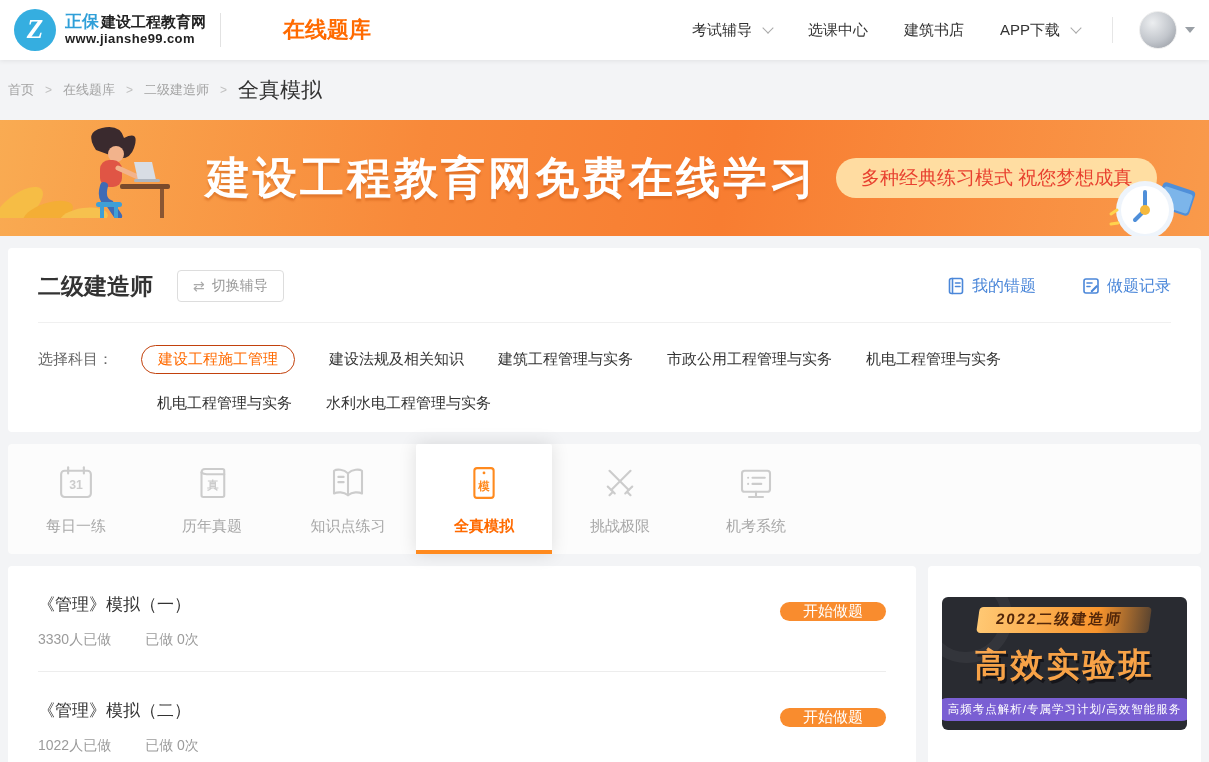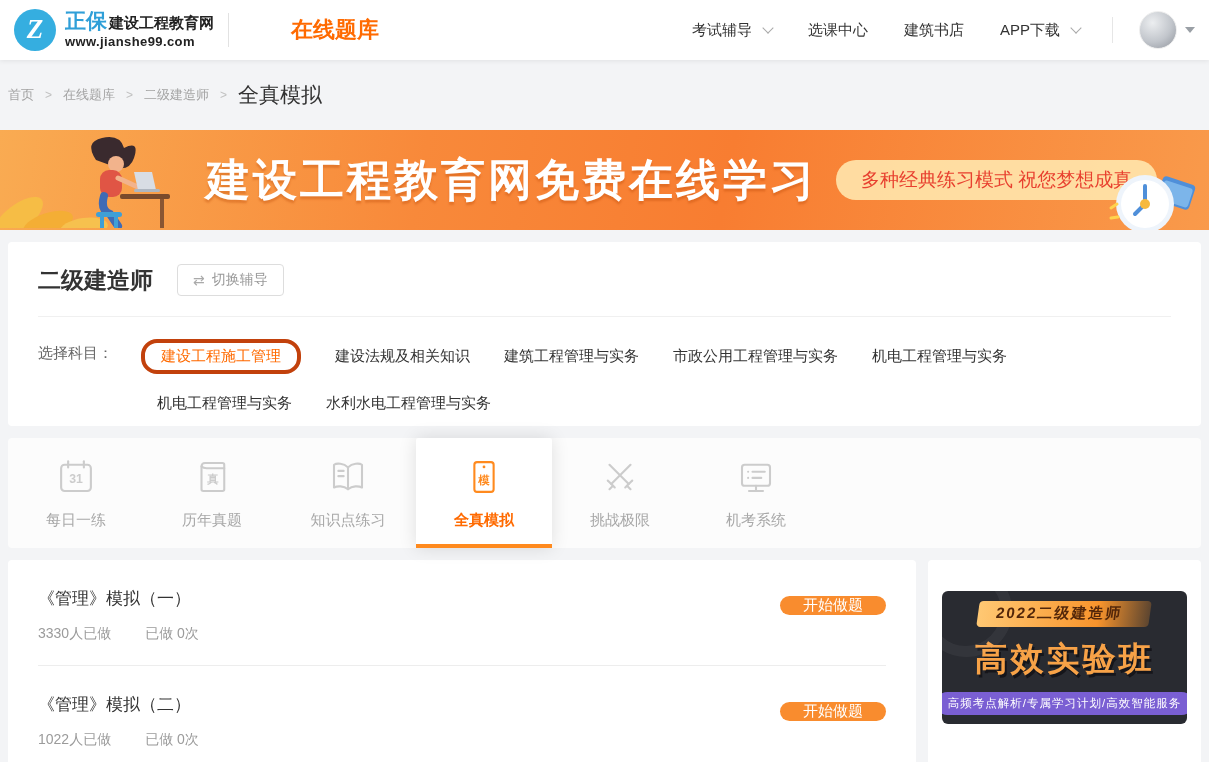--- a/index.html
+++ b/index.html
@@ -17,21 +17,21 @@
     box-shadow:0 1px 5px rgba(0,0,0,.08);
   }
   .logo-area{ display:flex; align-items:center; gap:9px; }
   .logo-mark{
     width:42px; height:42px; border-radius:50%;
     background:#35aee0; color:#fff; display:flex; align-items:center; justify-content:center;
     font-family:"Liberation Serif","DejaVu Serif",serif;
     font-style:italic; font-weight:bold; font-size:27px; padding-bottom:2px;
   }
   .brand-line{ line-height:1.15; white-space:nowrap; }
-  .brand-cn{ color:#2f9fd8; font-size:21px; font-weight:bold; }
+  .brand-cn{ color:#2f9fd8; font-size:17px; font-weight:bold; }
   .brand-rest{ color:#222; font-size:15px; font-weight:bold; margin-left:2px; }
   .brand-url{ color:#222; font-size:13px; font-weight:bold; letter-spacing:.4px; line-height:1.3; }
   .v-divider{ width:1px; height:34px; background:#e2e2e2; margin-left:14px; }
   .site-title{ color:#ff6a00; font-size:22px; font-weight:600; margin-left:62px; }
   .top-nav{ margin-left:auto; display:flex; align-items:center; font-size:15px; color:#333; }
   .nav-item{ display:flex; align-items:center; margin-left:36px; cursor:pointer; }
   .chev{
     width:8px; height:8px; border-right:1.5px solid #a9a9a9; border-bottom:1.5px solid #a9a9a9;
     transform:rotate(45deg); margin-left:12px; margin-top:-4px;
   }
@@ -39,27 +39,27 @@
   .avatar{
     width:38px; height:38px; border-radius:50%; margin-left:26px; cursor:pointer;
     background:radial-gradient(circle at 35% 30%, #eceef0, #c2c6cc 55%, #8e939b);
     border:1px solid #eee;
   }
   .caret{
     width:0; height:0; border-left:5px solid transparent; border-right:5px solid transparent;
     border-top:6px solid #9aa0a6; margin-left:8px;
   }
   
-  .breadcrumb{ display:flex; align-items:center; padding:0 16px 0 8px; height:70px; }
+  .breadcrumb{ display:flex; align-items:center; padding:0 16px 0 8px; height:60px; }
   .bc-item{ font-size:13px; color:#a3a3a3; cursor:pointer; }
   .bc-sep{ font-size:12px; color:#c0c0c0; margin:0 11px; }
   .bc-current{ font-size:21px; color:#333; font-weight:500; }
   
   .banner{
-    height:100px; position:relative; overflow:hidden;
+    height:116px; position:relative; overflow:hidden;
     background:linear-gradient(100deg,#f9ab52 0%,#f8893a 35%,#f87d31 60%,#f99a4b 100%);
   }
   .banner-headline{
     position:absolute; left:206px; top:50%; transform:translateY(-50%);
     color:#fff; font-size:44px; font-weight:900; letter-spacing:3px; white-space:nowrap;
     text-shadow:0 3px 2px rgba(190,75,10,.35);
   }
   .banner-tagline{
     position:absolute; left:836px; top:50%; transform:translateY(-50%);
     background:rgba(255,228,170,.92); color:#e8402f; font-size:19px;
@@ -80,21 +80,21 @@
   .swap-glyph{ font-size:14px; color:#aaa; }
   .panel-links{ margin-left:auto; display:flex; align-items:center; gap:46px; }
   .blue-link{ display:flex; align-items:center; gap:7px; color:#4b87d9; font-size:16px; cursor:pointer; }
   .panel-divider{ height:1px; background:#f0f0f0; margin-top:20px; }
   .subjects{ display:flex; padding-top:22px; }
   .subjects-label{ color:#666; font-size:15px; padding-top:5px; white-space:nowrap;text-align:center; }
   .subjects-rows{ display:flex; flex-direction:column; gap:15px; margin-left:28px; }
   .subject-row{ display:flex; align-items:center; gap:34px; }
   .subject-row.second{ margin-left:16px; }
   .subject-pill{
-    border:4px solid #c2410c; color:#ff6a00; border-radius:16px;
+    border:1px solid #c2410c; color:#ff6a00; border-radius:16px;
     padding:4px 16px; font-size:15px; cursor:pointer; white-space:nowrap;
   }
   .subject-item{ color:#333; font-size:15px; cursor:pointer; padding:5px 0; white-space:nowrap; }
   
   .tabs-card{ margin-top:12px; height:110px; display:flex; background:#fcfcfc; }
   .tab{
     width:136px; display:flex; flex-direction:column; align-items:center; justify-content:center;
     gap:13px; position:relative; cursor:pointer;
   }
   .tab-icon{ color:#ccc; height:42px; display:flex; }
@@ -228,20 +228,40 @@
   </svg>
 </div>
 
 <section class="card course-card">
   <div class="title-row">
     <h1 class="panel-title">二级建造师</h1>
     <button class="switch-btn">
       <span class="swap-glyph">⇄</span>
       <span>切换辅导</span>
     </button>
+    <div class="panel-links">
+      <div class="blue-link">
+        <svg width="18" height="18" viewBox="0 0 18 18" fill="none" stroke="#4b87d9" stroke-width="1.6" stroke-linecap="round">
+          <rect x="2.5" y="1.5" width="13" height="15" rx="2"></rect>
+          <line x1="5.5" y1="1.5" x2="5.5" y2="16.5"></line>
+          <line x1="8.5" y1="6" x2="13" y2="6"></line>
+          <line x1="8.5" y1="9.5" x2="13" y2="9.5"></line>
+        </svg>
+        <span>我的错题</span>
+      </div>
+      <div class="blue-link">
+        <svg width="18" height="18" viewBox="0 0 18 18" fill="none" stroke="#4b87d9" stroke-width="1.6" stroke-linecap="round">
+          <rect x="2" y="2" width="14" height="14" rx="2"></rect>
+          <line x1="5" y1="6" x2="10" y2="6"></line>
+          <line x1="5" y1="9.5" x2="8" y2="9.5"></line>
+          <path d="M9 13.5 L14.5 8 L16 9.5 L10.5 15 L8.8 15.2 Z" fill="#4b87d9" stroke="none"></path>
+        </svg>
+        <span>做题记录</span>
+      </div>
+    </div>
   </div>
   <div class="panel-divider"></div>
   <div class="subjects">
     <div class="subjects-label">选择科目：</div>
     <div class="subjects-rows">
       <div class="subject-row">
         <span class="subject-pill">建设工程施工管理</span>
         <span class="subject-item">建设法规及相关知识</span>
         <span class="subject-item">建筑工程管理与实务</span>
         <span class="subject-item">市政公用工程管理与实务</span>

